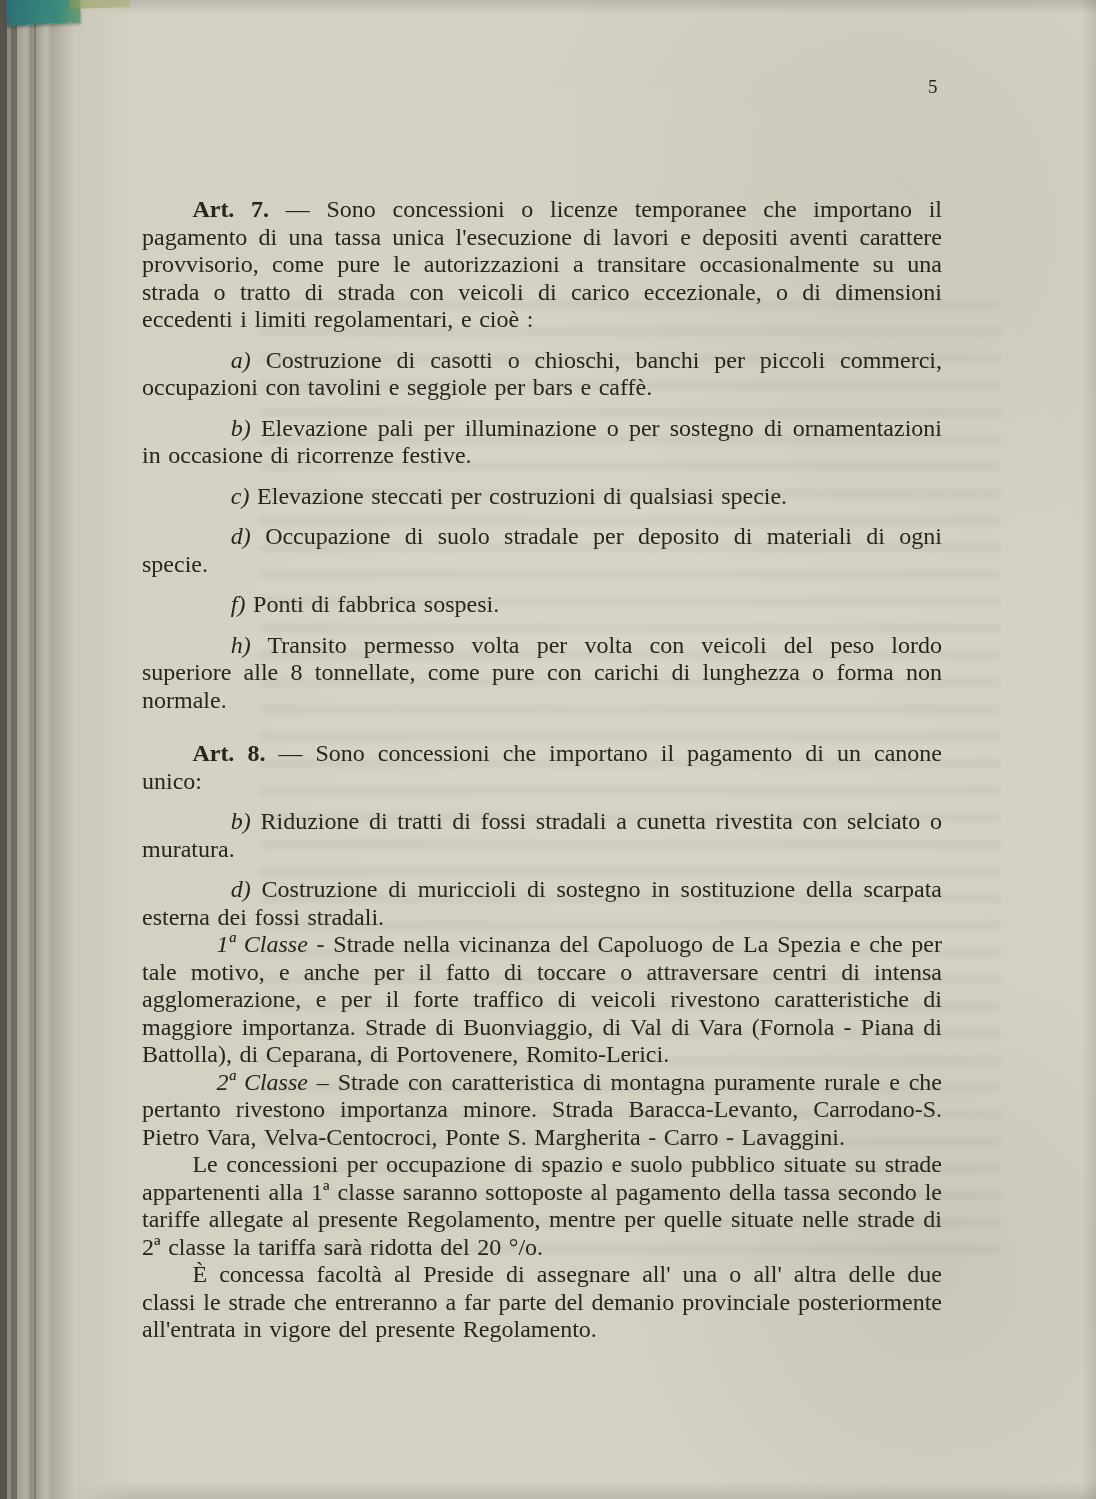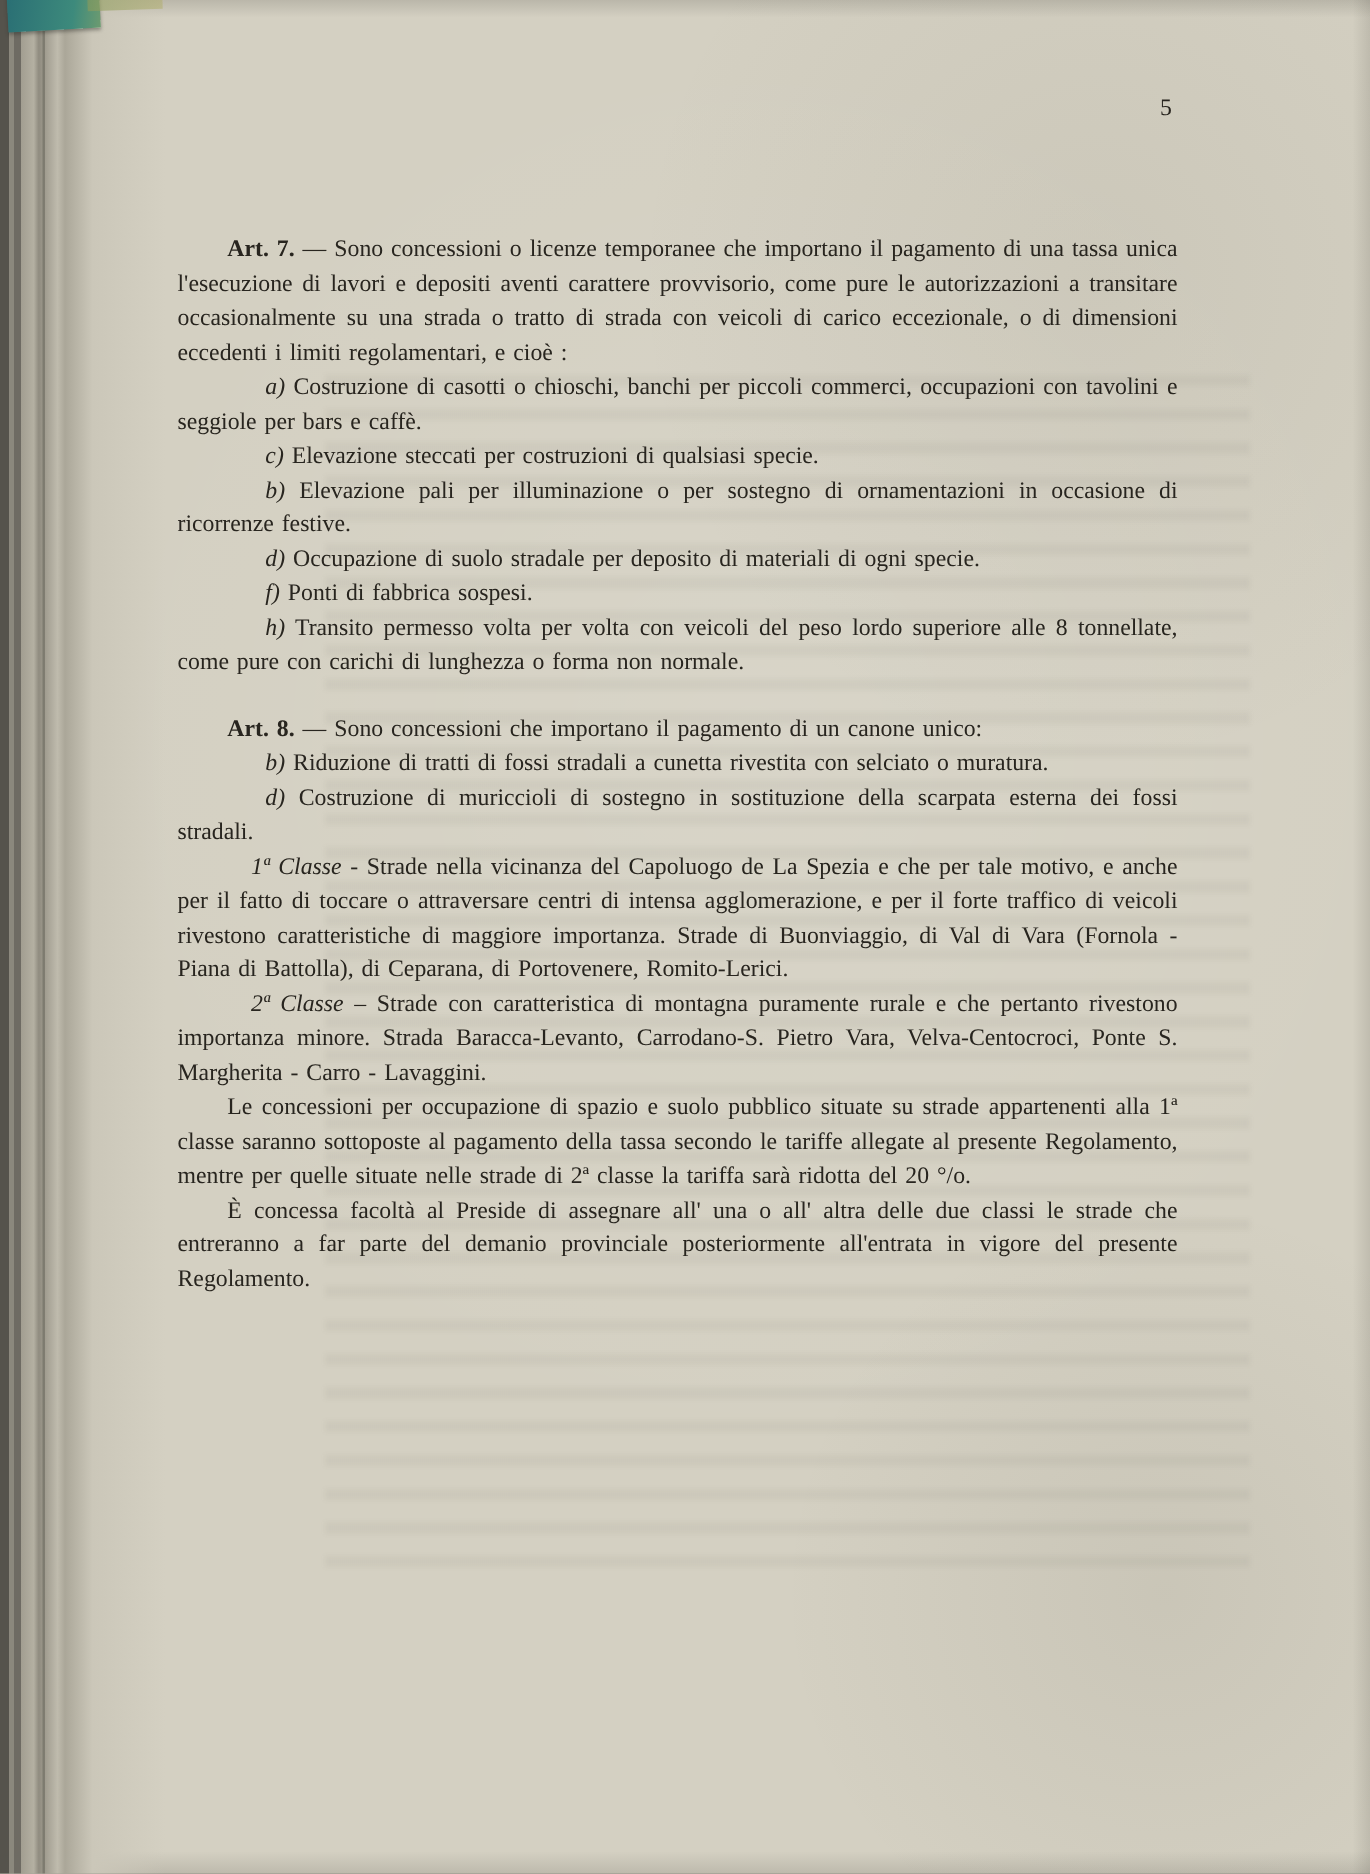--- a/index.html
+++ b/index.html
@@ -58,52 +58,52 @@
   .cover-corner2{
     position:absolute;left:70px;top:-4px;width:60px;height:12px;
     background:linear-gradient(100deg,#8a9a5a,#b3b074);
     transform:rotate(-2deg);opacity:.6;pointer-events:none;
   }
   .page-number{
     position:absolute;top:76px;right:158px;
     font-size:19px;letter-spacing:.5px;
   }
   .page-text{
-    position:absolute;left:142px;top:186px;width:800px;
-    font-size:19px;line-height:27.5px;
+    position:absolute;left:142px;top:196px;width:800px;
+    font-size:24px;line-height:27.5px;
     text-align:justify;
     word-spacing:1.6px;
     hyphens:auto;
   }
   .page-text p{margin:0;}
   .page-text p.space{margin-top:26px;}
   .para.article{text-indent:2.1em;}
-  .para.item{text-indent:3.7em;}
+  .para.item{text-indent:3.7em;margin-top:13px;}
   .para.classpara{text-indent:3.1em;}
   .para.plain{text-indent:2.1em;}
   .bold{font-weight:bold;}
   .ital{font-style:italic;}
 </style>
 </head>
 <body>
 
 <div class="scan">
   <div class="binding"></div>
   <div class="binding-line"></div>
   <div class="cover-corner"></div>
   <div class="cover-corner2"></div>
   <div class="bleed"></div>
 
   <div class="page-number">5</div>
 
   <div class="page-text">
       <p class="para article"><span class="bold">Art. 7.</span><span> — Sono concessioni o licenze temporanee che importano il pagamento di una tassa unica l'esecuzione di lavori e depositi aventi carattere provvisorio, come pure le autorizzazioni a transitare occasionalmente su una strada o tratto di strada con veicoli di carico eccezionale, o di dimensioni eccedenti i limiti regolamentari, e cioè :</span></p>
       <p class="para item"><span class="ital">a)</span><span> Costruzione di casotti o chioschi, banchi per piccoli commerci, occupazioni con tavolini e seggiole per bars e caffè.</span></p>
+      <p class="para item"><span class="ital">b)</span><span> Elevazione pali per illuminazione o per sostegno di ornamentazioni in occasione di ricorrenze festive.</span></p>
       <p class="para item"><span class="ital">c)</span><span> Elevazione steccati per costruzioni di qualsiasi specie.</span></p>
-      <p class="para item"><span class="ital">b)</span><span> Elevazione pali per illuminazione o per sostegno di ornamentazioni in occasione di ricorrenze festive.</span></p>
       <p class="para item"><span class="ital">d)</span><span> Occupazione di suolo stradale per deposito di materiali di ogni specie.</span></p>
       <p class="para item"><span class="ital">f)</span><span> Ponti di fabbrica sospesi.</span></p>
       <p class="para item"><span class="ital">h)</span><span> Transito permesso volta per volta con veicoli del peso lordo superiore alle 8 tonnellate, come pure con carichi di lunghezza o forma non normale.</span></p>
       <p class="para article space"><span class="bold">Art. 8.</span><span> — Sono concessioni che importano il pagamento di un canone unico:</span></p>
       <p class="para item"><span class="ital">b)</span><span> Riduzione di tratti di fossi stradali a cunetta rivestita con selciato o muratura.</span></p>
       <p class="para item"><span class="ital">d)</span><span> Costruzione di muriccioli di sostegno in sostituzione della scarpata esterna dei fossi stradali.</span></p>
       <p class="para classpara"><span class="ital">1ª Classe</span><span> - Strade nella vicinanza del Capoluogo de La Spezia e che per tale motivo, e anche per il fatto di toccare o attraversare centri di intensa agglomerazione, e per il forte traffico di veicoli rivestono caratteristiche di maggiore importanza. Strade di Buonviaggio, di Val di Vara (Fornola - Piana di Battolla), di Ceparana, di Portovenere, Romito-Lerici.</span></p>
       <p class="para classpara"><span class="ital">2ª Classe</span><span> – Strade con caratteristica di montagna puramente rurale e che pertanto rivestono importanza minore. Strada Baracca-Levanto, Carrodano-S. Pietro Vara, Velva-Centocroci, Ponte S. Margherita - Carro - Lavaggini.</span></p>
       <p class="para plain"><span>Le concessioni per occupazione di spazio e suolo pubblico situate su strade appartenenti alla 1ª classe saranno sottoposte al pagamento della tassa secondo le tariffe allegate al presente Regolamento, mentre per quelle situate nelle strade di 2ª classe la tariffa sarà ridotta del 20 °/o.</span></p>
       <p class="para plain"><span>È concessa facoltà al Preside di assegnare all' una o all' altra delle due classi le strade che entreranno a far parte del demanio provinciale posteriormente all'entrata in vigore del presente Regolamento.</span></p>

